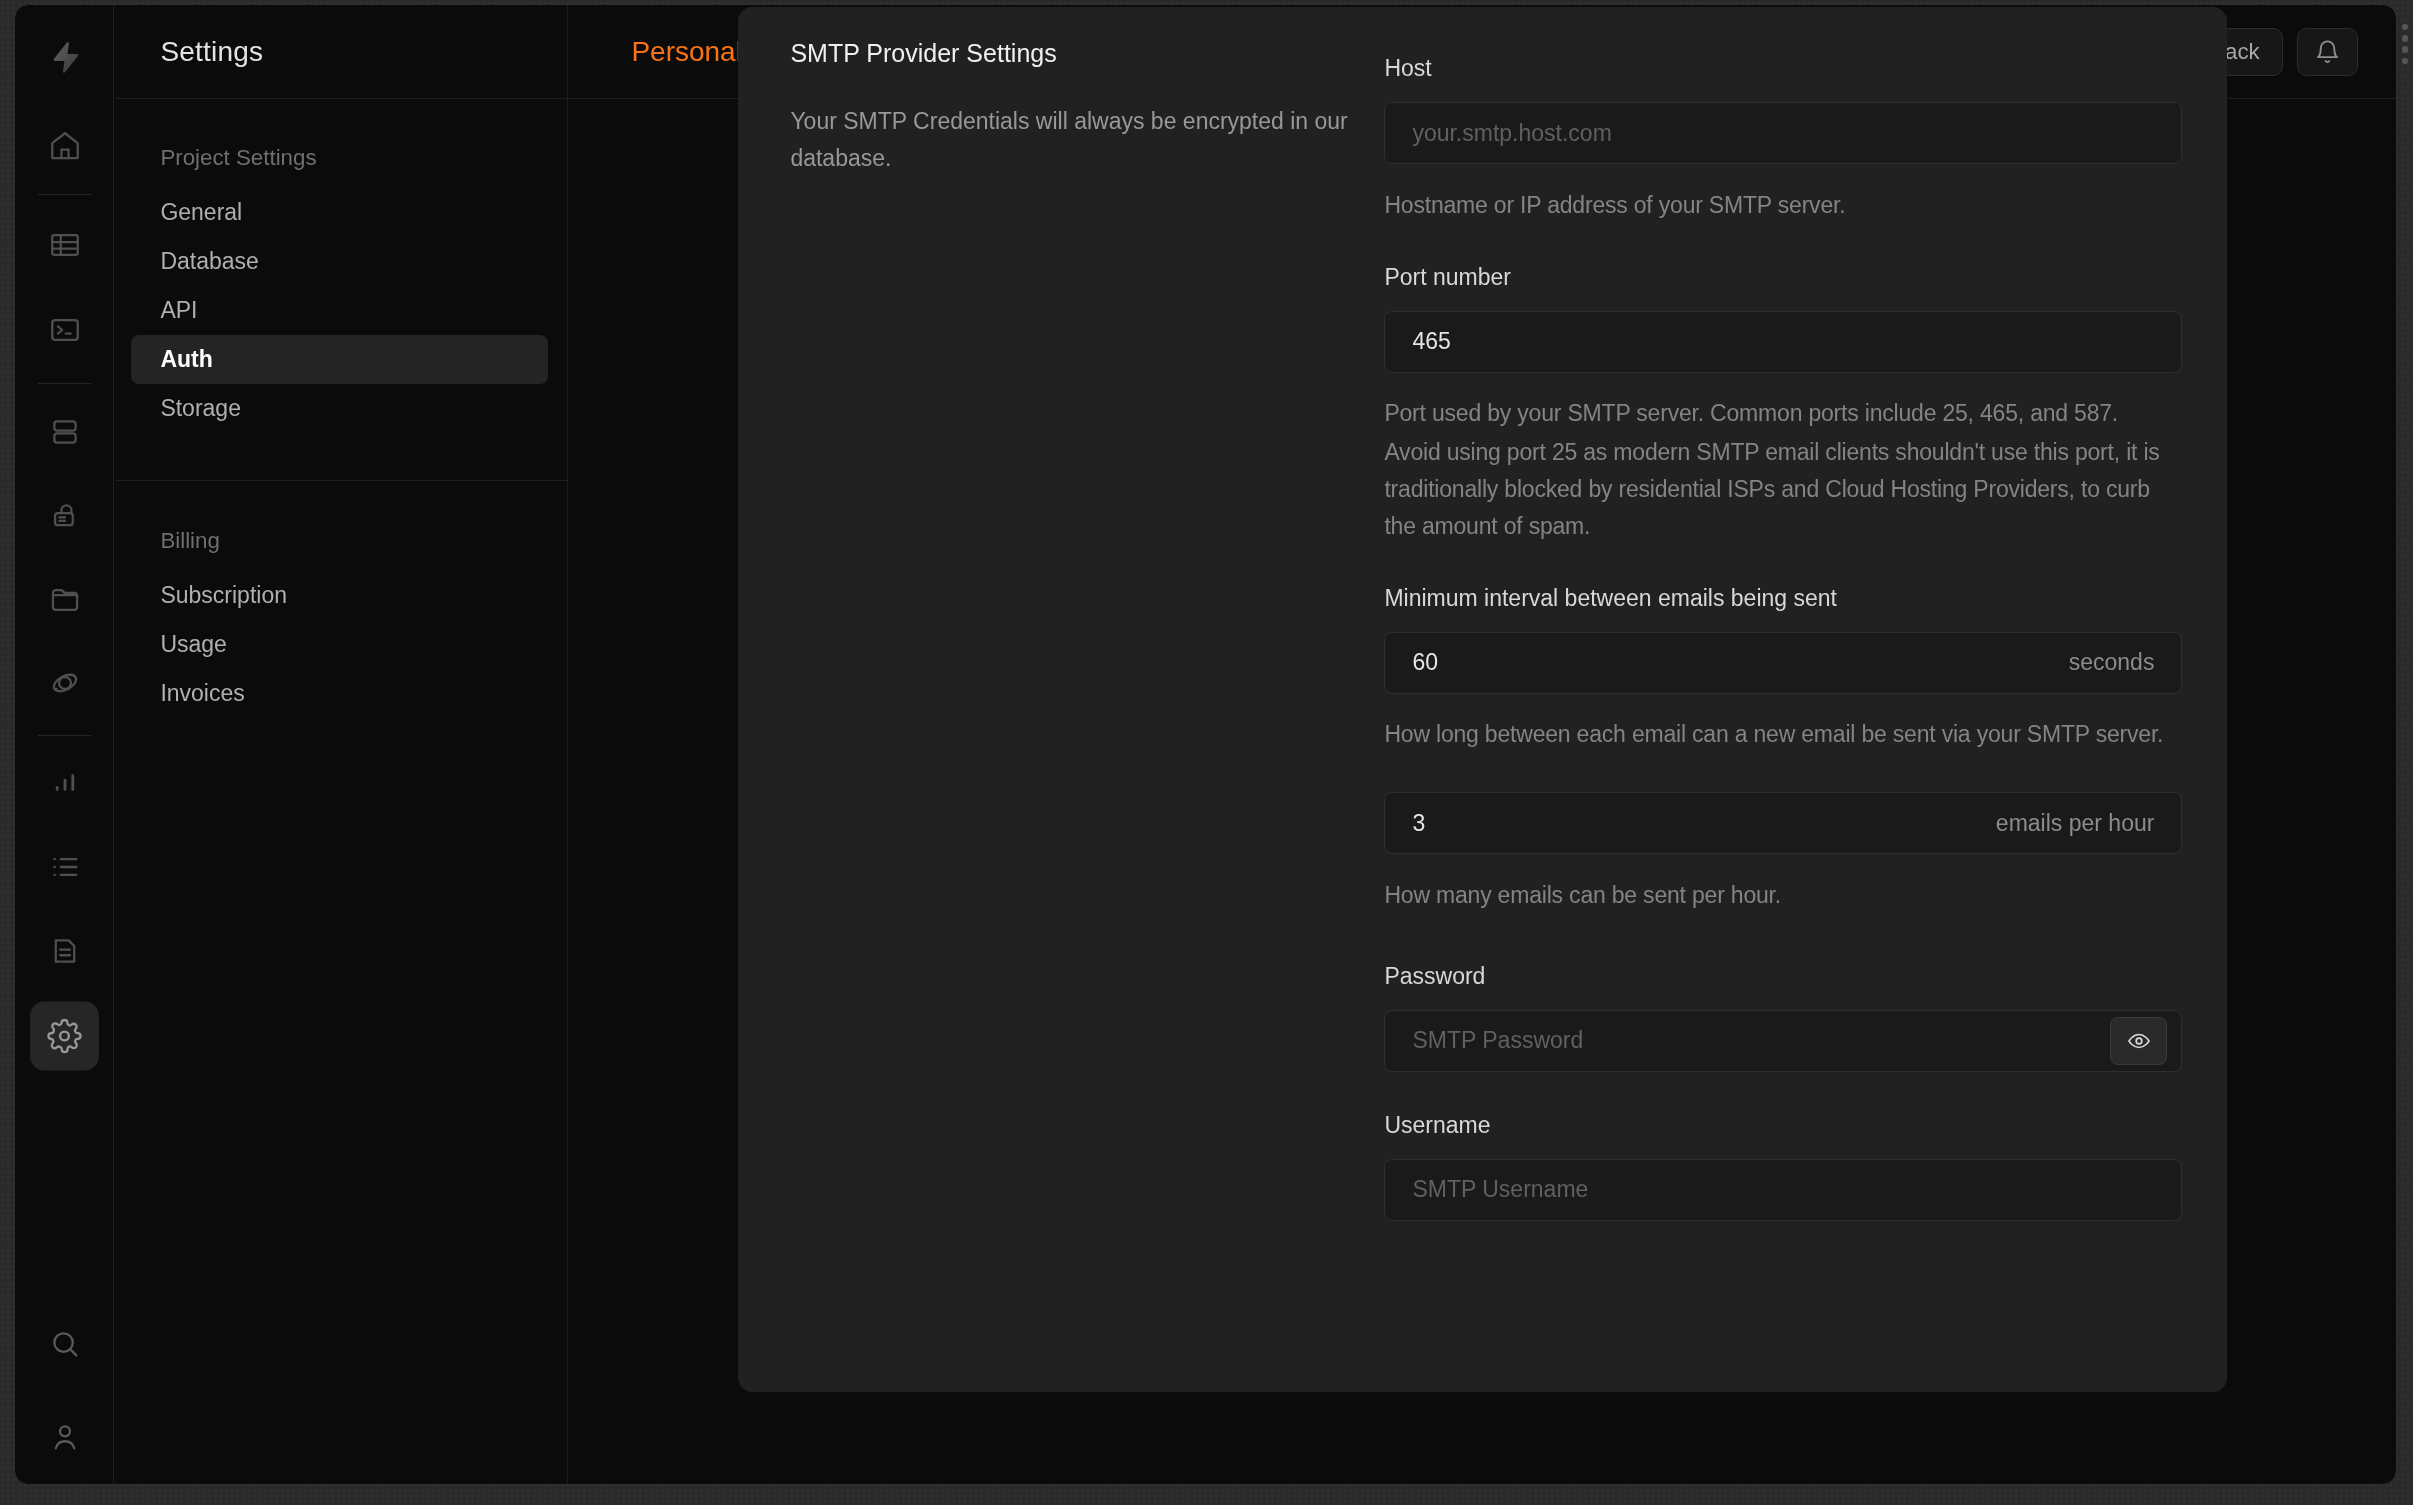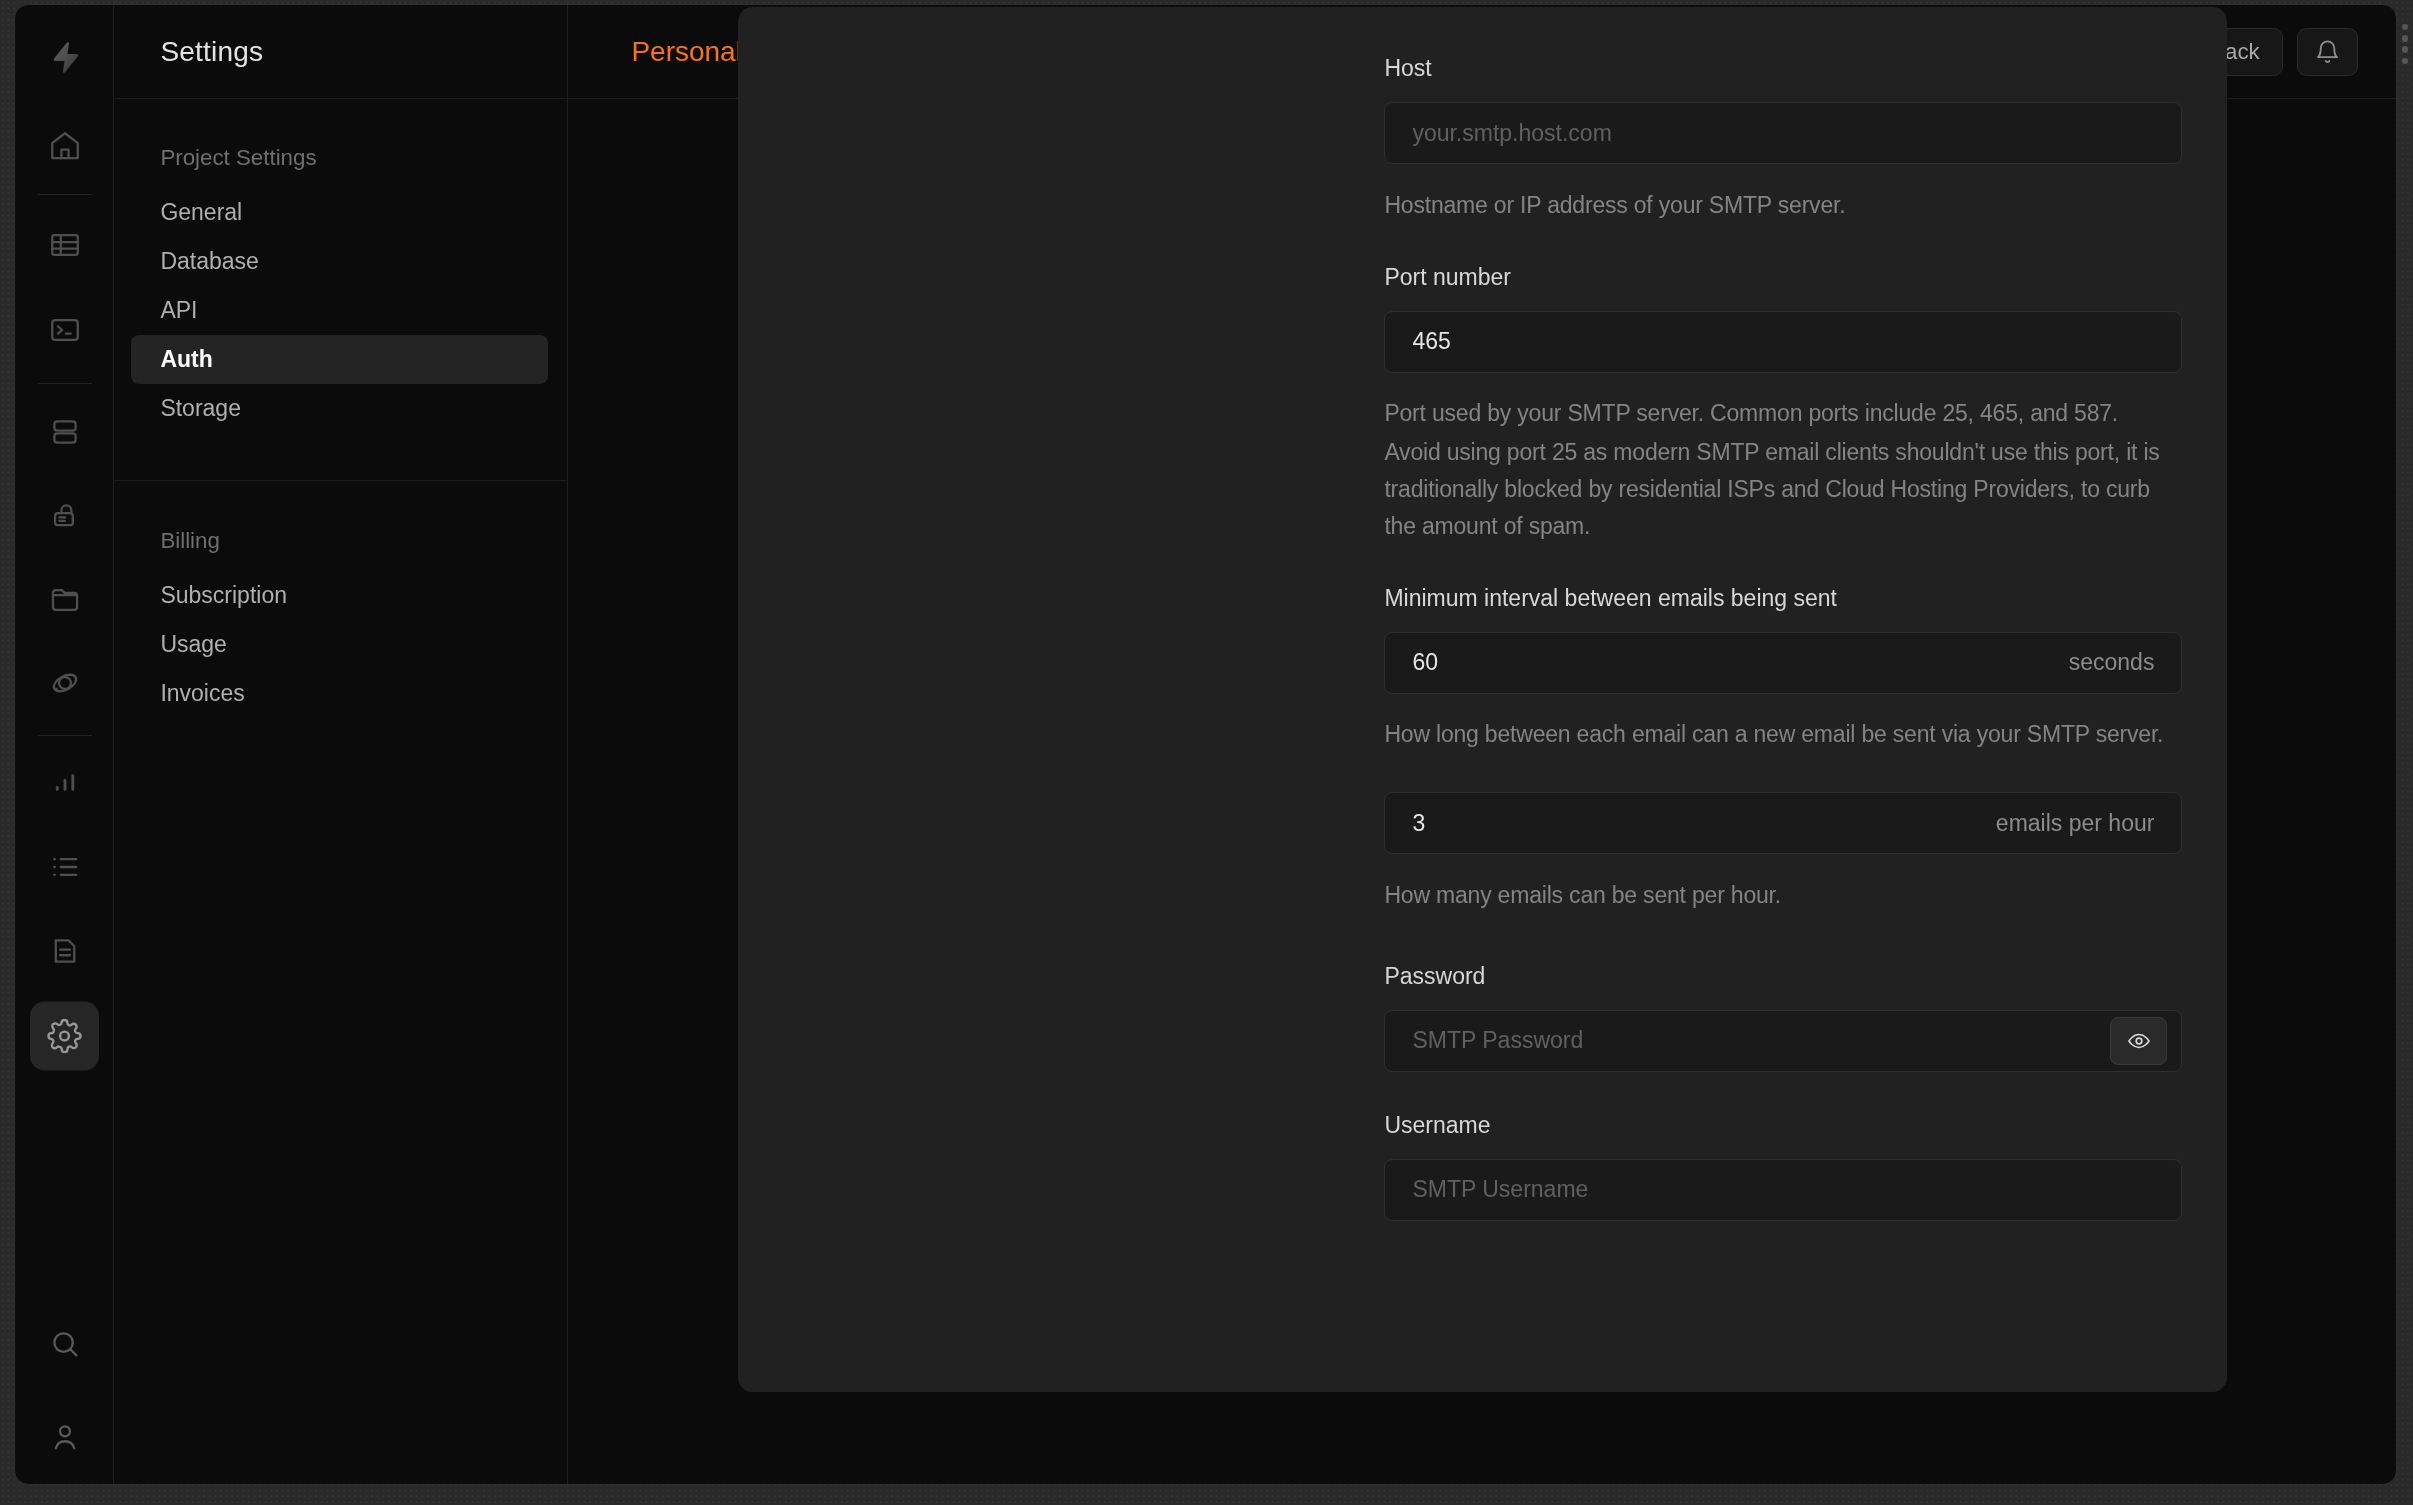--- a/index.html
+++ b/index.html
@@ -312,20 +312,24 @@
         <button class="chip-btn icon-btn">
           <svg viewBox="0 0 24 24" fill="none" stroke="currentColor" stroke-width="1.6" stroke-linecap="round" stroke-linejoin="round">
             <path d="M18 9a6 6 0 10-12 0c0 6.5-2.5 8-2.5 8h17S18 15.5 18 9"></path>
             <path d="M13.6 20.5a1.9 1.9 0 01-3.2 0"></path>
           </svg>
         </button>
       </div>
     </header>
 
     <section class="panel">
+      <div class="panel-left">
+        <h2 class="section-title">SMTP Provider Settings</h2>
+        <p class="section-desc">Your SMTP Credentials will always be encrypted in our database.</p>
+      </div>
 
       <form class="panel-right">
 
         <div class="group first">
           <div class="field-label">Host</div>
           <div class="input-wrap">
             <input type="text" placeholder="your.smtp.host.com" style="">
           </div>
           <p class="helper">Hostname or IP address of your SMTP server.</p>
         </div>

